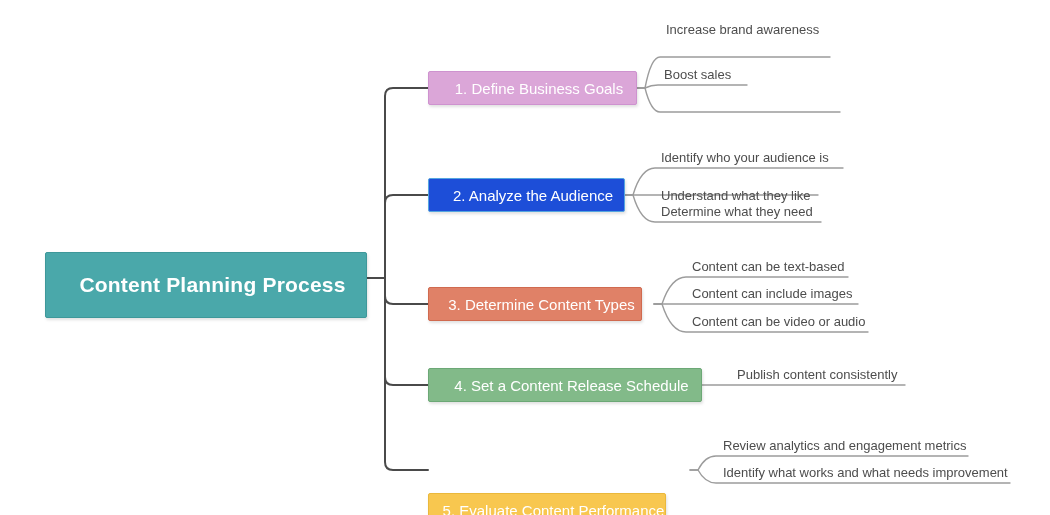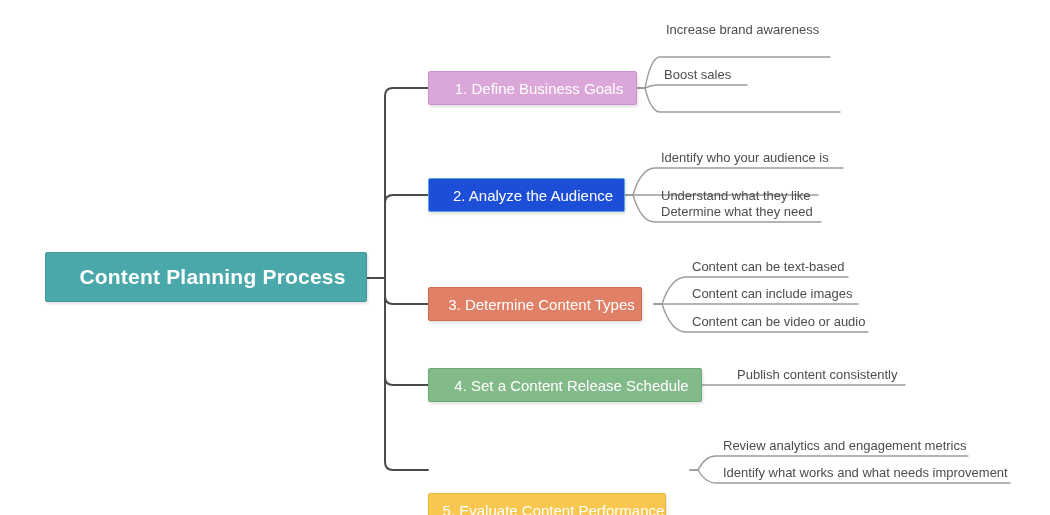--- a/index.html
+++ b/index.html
@@ -41,21 +41,21 @@
     border-radius: 2px;
     color: #ffffff;
     white-space: nowrap;
     box-shadow: 1px 2px 3px rgba(0,0,0,0.12);
     padding-left: 13px;
   }
   .root-topic {
     left: 45px;
     top: 252px;
     width: 322px;
-    height: 50px;
+    height: 66px;
     background: #4aa8aa;
     border: 1px solid #3e989a;
     font-size: 21px;
     font-weight: bold;
     letter-spacing: 0.2px;
   }
   .branch-topic {
     left: 428px;
     height: 34px;
     font-size: 15px;

